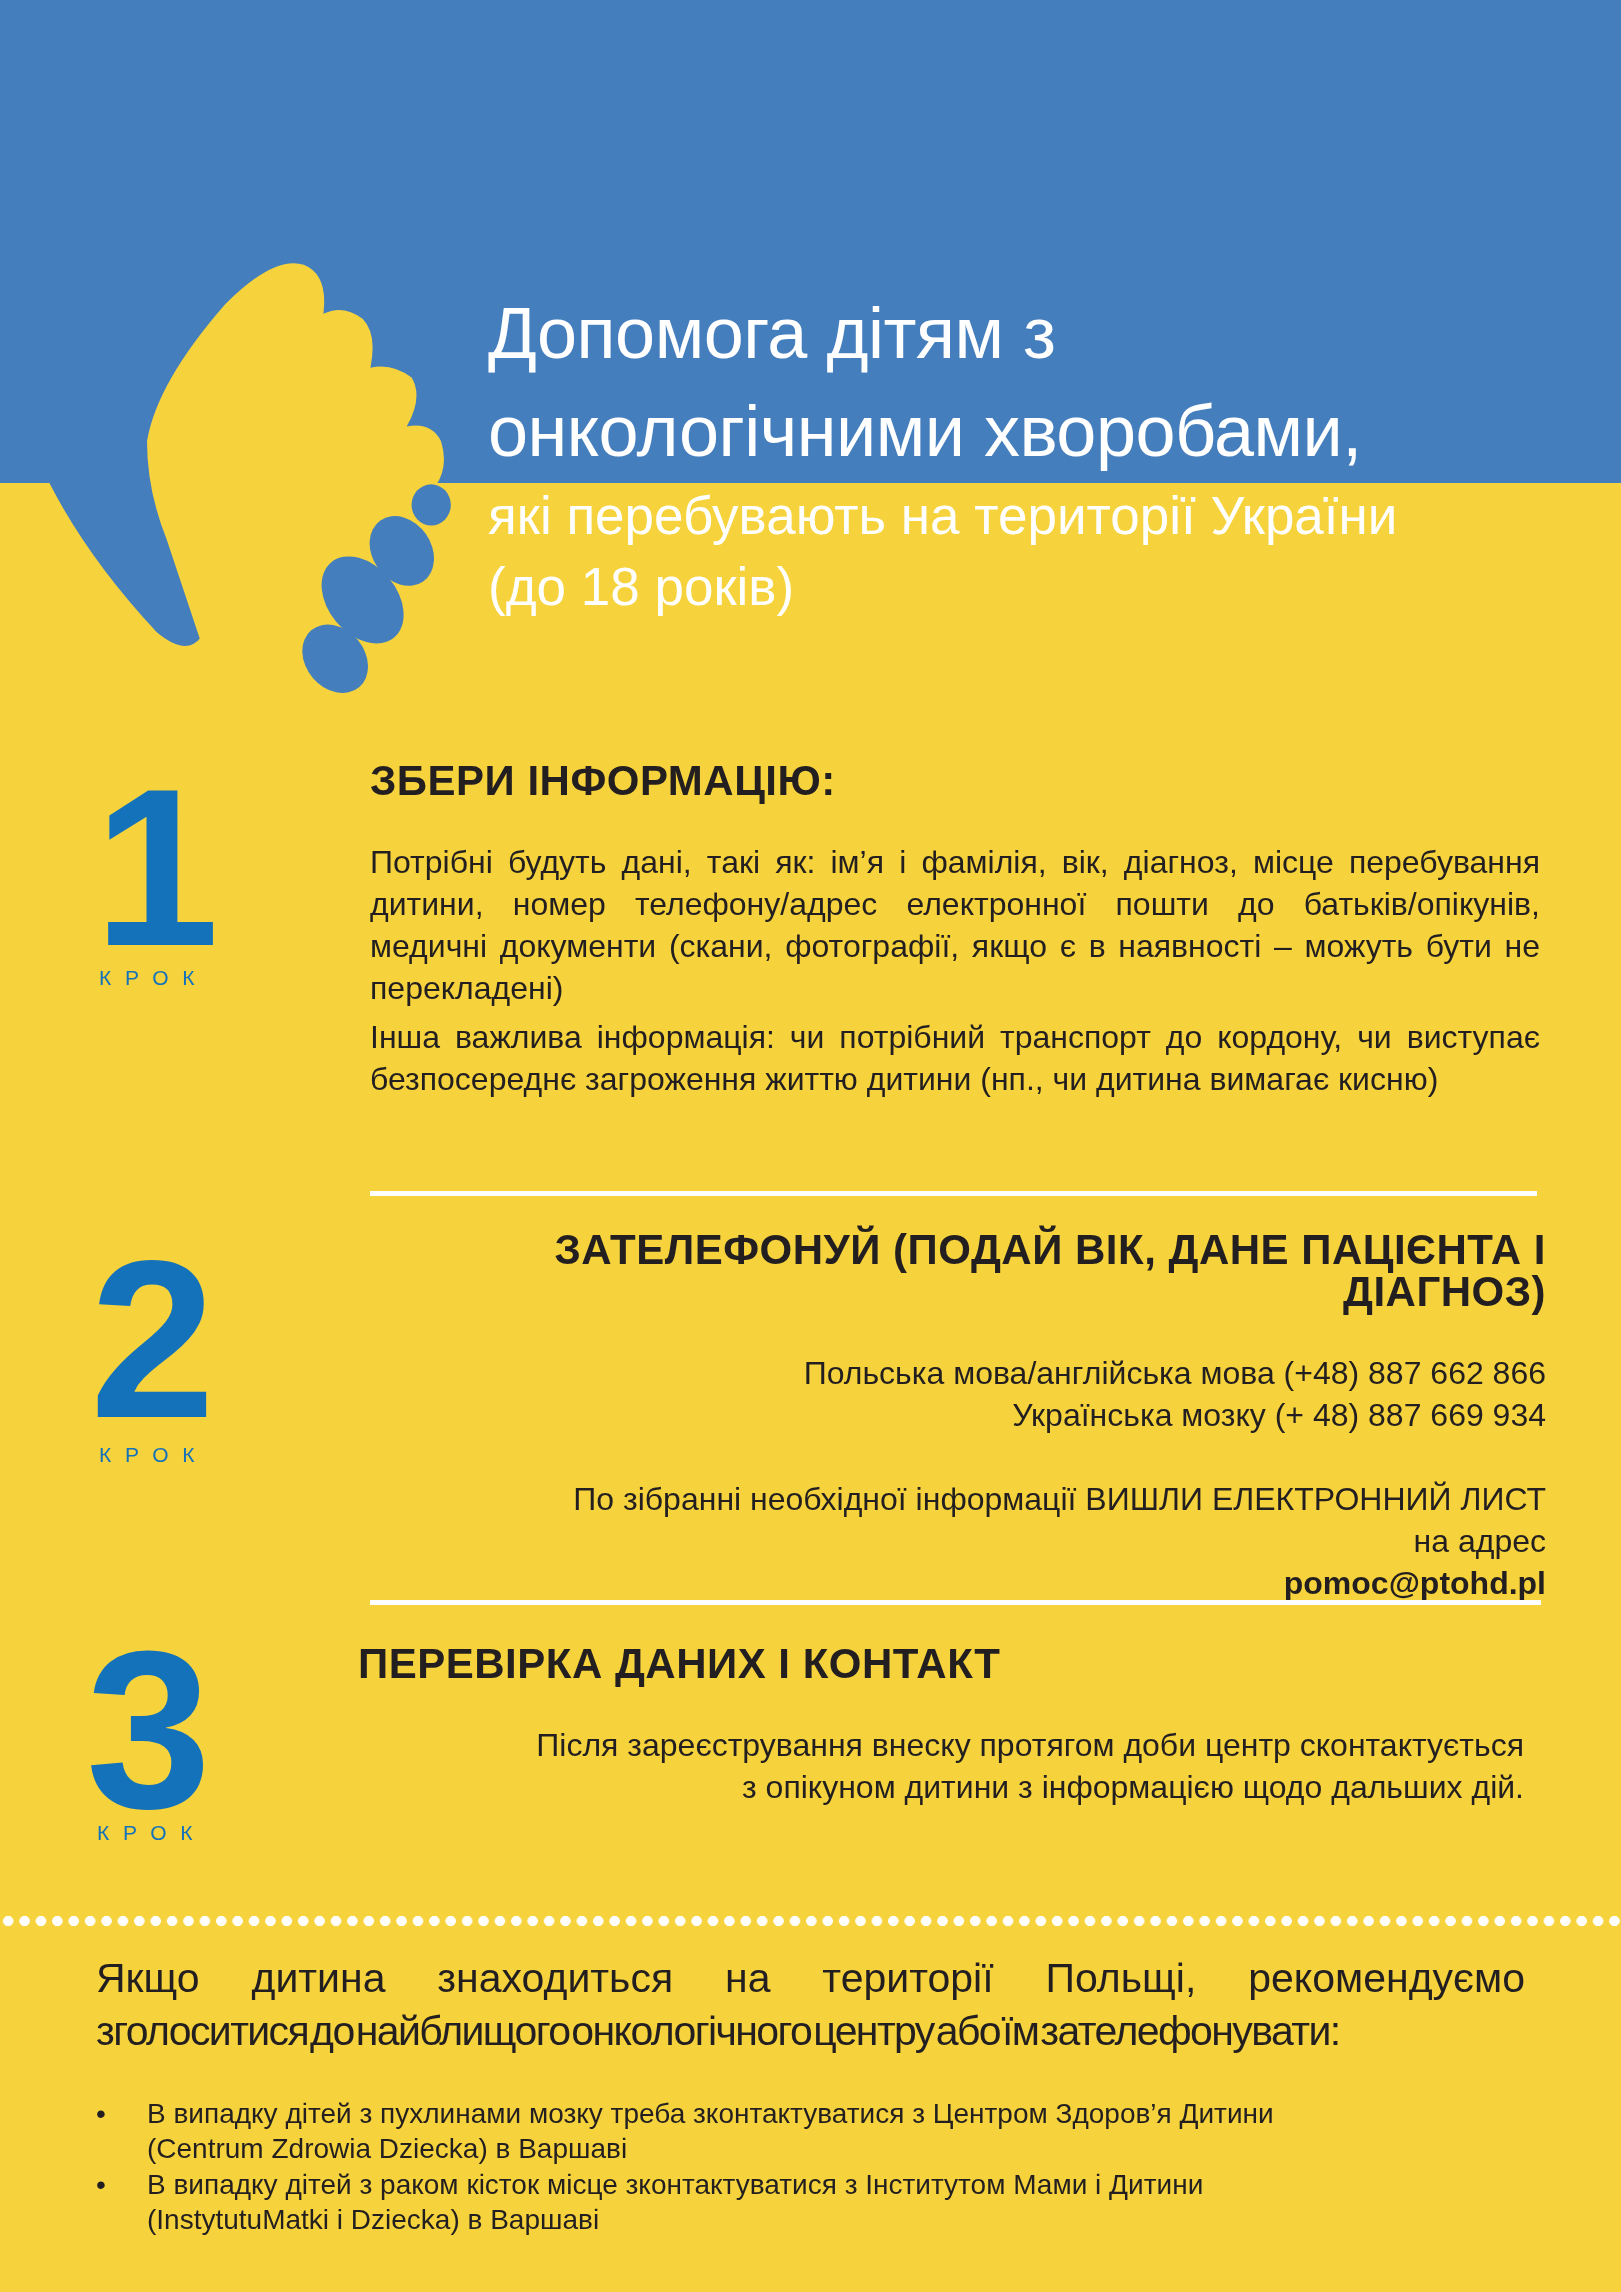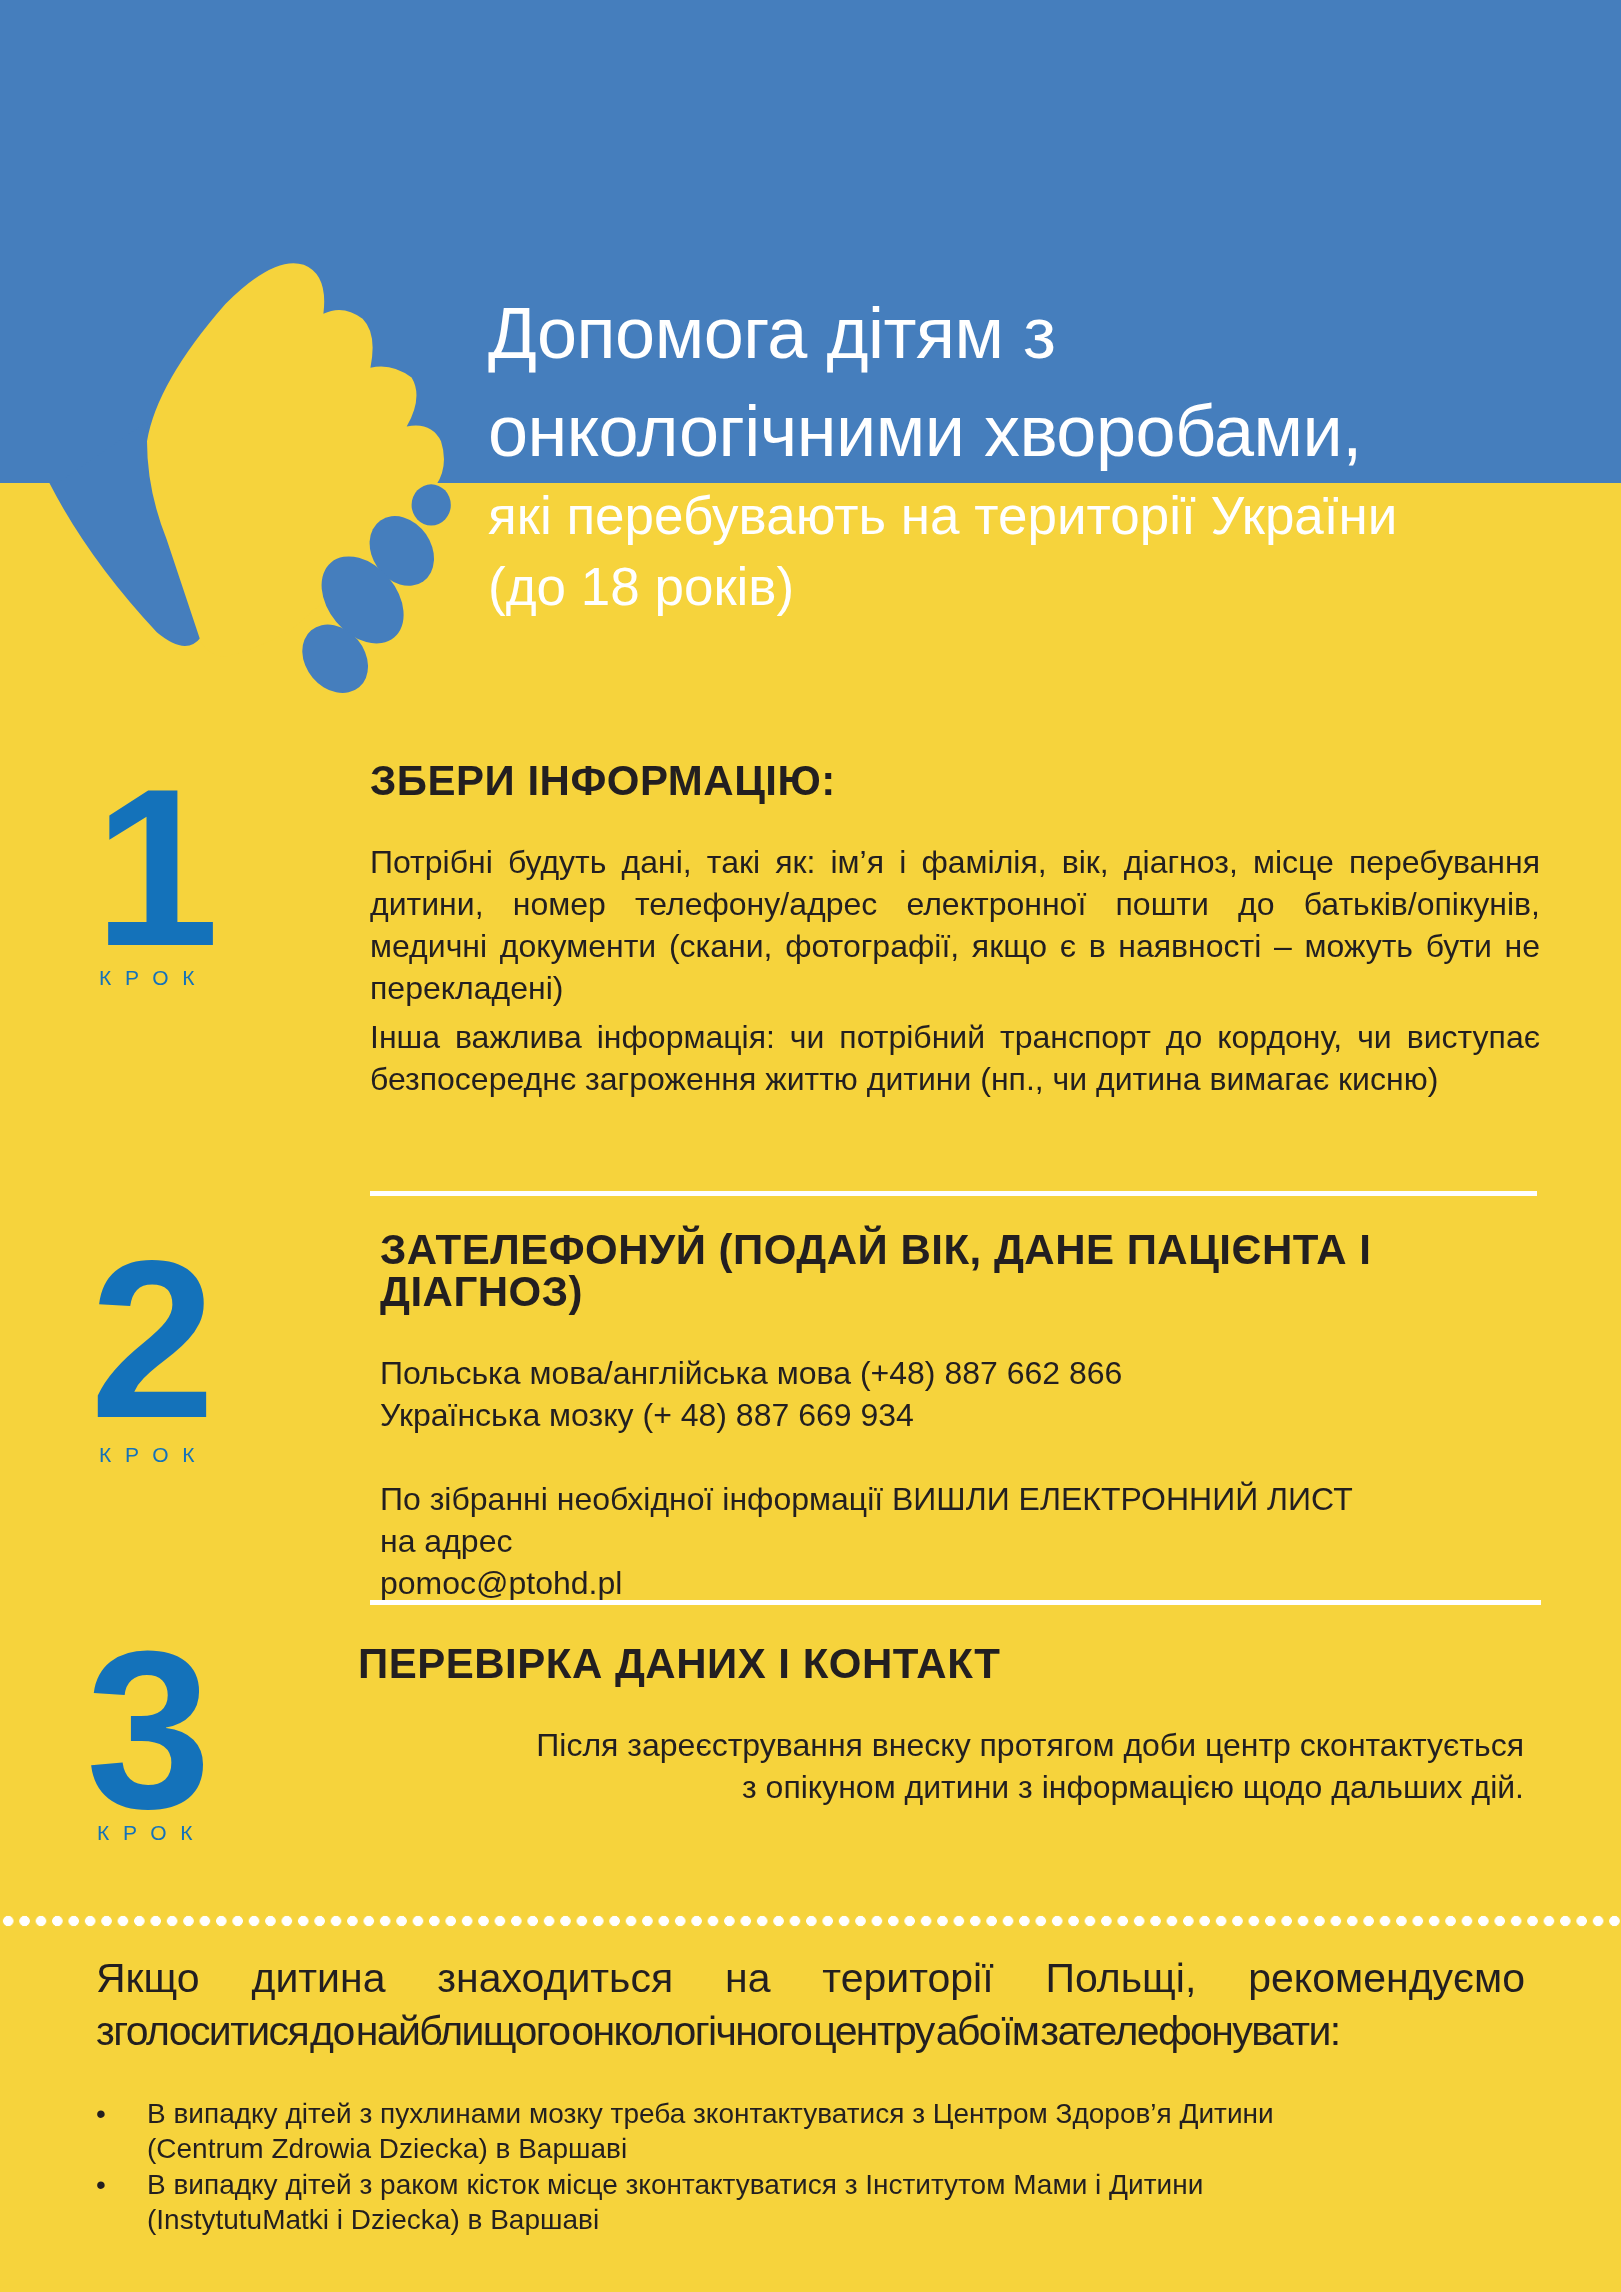--- a/index.html
+++ b/index.html
@@ -75,36 +75,36 @@
 <div class="step-label" style="left:99px; top:966px;">КРОК</div>
 <div class="step-content" style="left:370px; top:760px; width:1170px;">
   <div class="step-heading">ЗБЕРИ ІНФОРМАЦІЮ:</div>
   <div class="justify" style="margin-top:39px;">Потрібні будуть дані, такі як: ім’я і фамілія, вік, діагноз, місце перебування дитини, номер телефону/адрес електронної пошти до батьків/опікунів, медичні документи (скани, фотографії, якщо є в наявності – можуть бути не перекладені)</div>
   <div class="justify" style="margin-top:6.9px;">Інша важлива інформація: чи потрібний транспорт до кордону, чи виступає безпосереднє загроження життю дитини (нп., чи дитина вимагає кисню)</div>
 </div>
 <div class="divider" style="left:370px; top:1191px; width:1167px;"></div>
 
 <div class="step-num" style="left:90px; top:1227px; font-size:225px;">2</div>
 <div class="step-label" style="left:99px; top:1443px;">КРОК</div>
-<div class="step-content" style="left:380px; top:1229px; width:1166px;">
+<div class="step-content" style="left:380px; top:1229px; width:1166px;text-align:right;">
   <div class="step-heading">ЗАТЕЛЕФОНУЙ (ПОДАЙ ВІК, ДАНЕ ПАЦІЄНТА І ДІАГНОЗ)</div>
   <div style="margin-top:39px;">
     <div>
       <span>Польська мова/англійська мова</span>
       <span>(+48) 887 662 866</span>
     </div>
     <div>
       <span>Українська мозку</span>
       <span>(+ 48) 887 669 934</span>
     </div>
   </div>
   <div style="margin-top:42px;">
     <div>По зібранні необхідної інформації ВИШЛИ ЕЛЕКТРОННИЙ ЛИСТ</div>
     <div>на адрес</div>
-    <div style="font-weight:normal;">pomoc@ptohd.pl</div>
+    <div style="font-weight:bold;">pomoc@ptohd.pl</div>
   </div>
 </div>
 <div class="divider" style="left:370px; top:1600px; width:1171px;"></div>
 
 <div class="step-num" style="left:86px; top:1617px; font-size:225px;">3</div>
 <div class="step-label" style="left:97px; top:1821px;">КРОК</div>
 <div class="step-content" style="left:358px; top:1643px; width:1166px;">
   <div class="step-heading">ПЕРЕВІРКА ДАНИХ І КОНТАКТ</div>
   <div style="margin-top:39px;text-align:right;">
     <div>Після зареєстрування внеску протягом доби центр сконтактується</div>

